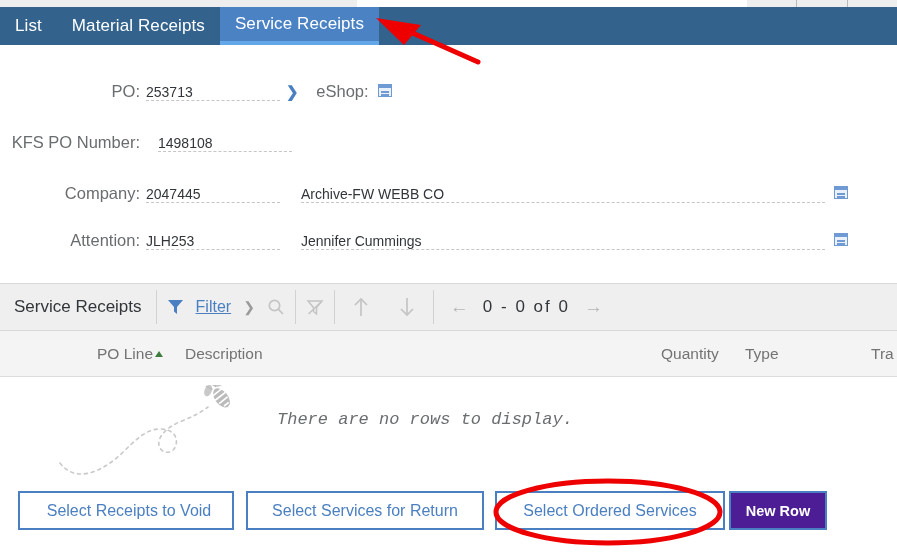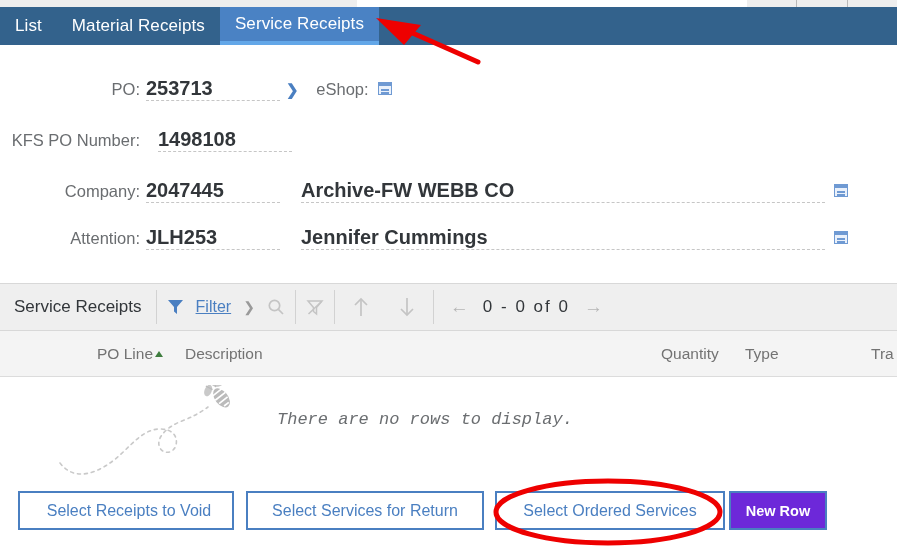--- a/index.html
+++ b/index.html
@@ -85,24 +85,23 @@
     align-items: baseline;
   }
   .flabel {
     color: #6a6d70;
     font-size: 16.5px;
     text-align: right;
     white-space: nowrap;
   }
   .fval {
     color: #32363a;
-    font-size: 20px;
+    font-size: 14px;
     white-space: nowrap;
     overflow: hidden;
-    font-weight: bold;
   }
   .underline-box {
     border-bottom: 1px dashed #c6c6c6;
     height: 24px;
     display: flex;
     align-items: flex-end;
     box-sizing: border-box;
   }
   .chev {
     color: #4a7fc1;
@@ -245,21 +244,21 @@
     cursor: pointer;
     box-sizing: border-box;
     white-space: nowrap;
   }
   .btn.ghost {
     background: #ffffff;
     border: 2px solid #4a7fc1;
     color: #4a7fc1;
   }
   .btn.primary {
-    background: #6d28d9;
+    background: #4c1d95;
     border: 2px solid #4a7fc1;
     color: #ffffff;
     font-weight: bold;
     font-size: 14.5px;
   }
 
   
   .anno {
     position: absolute;
     top: 0; left: 0;

